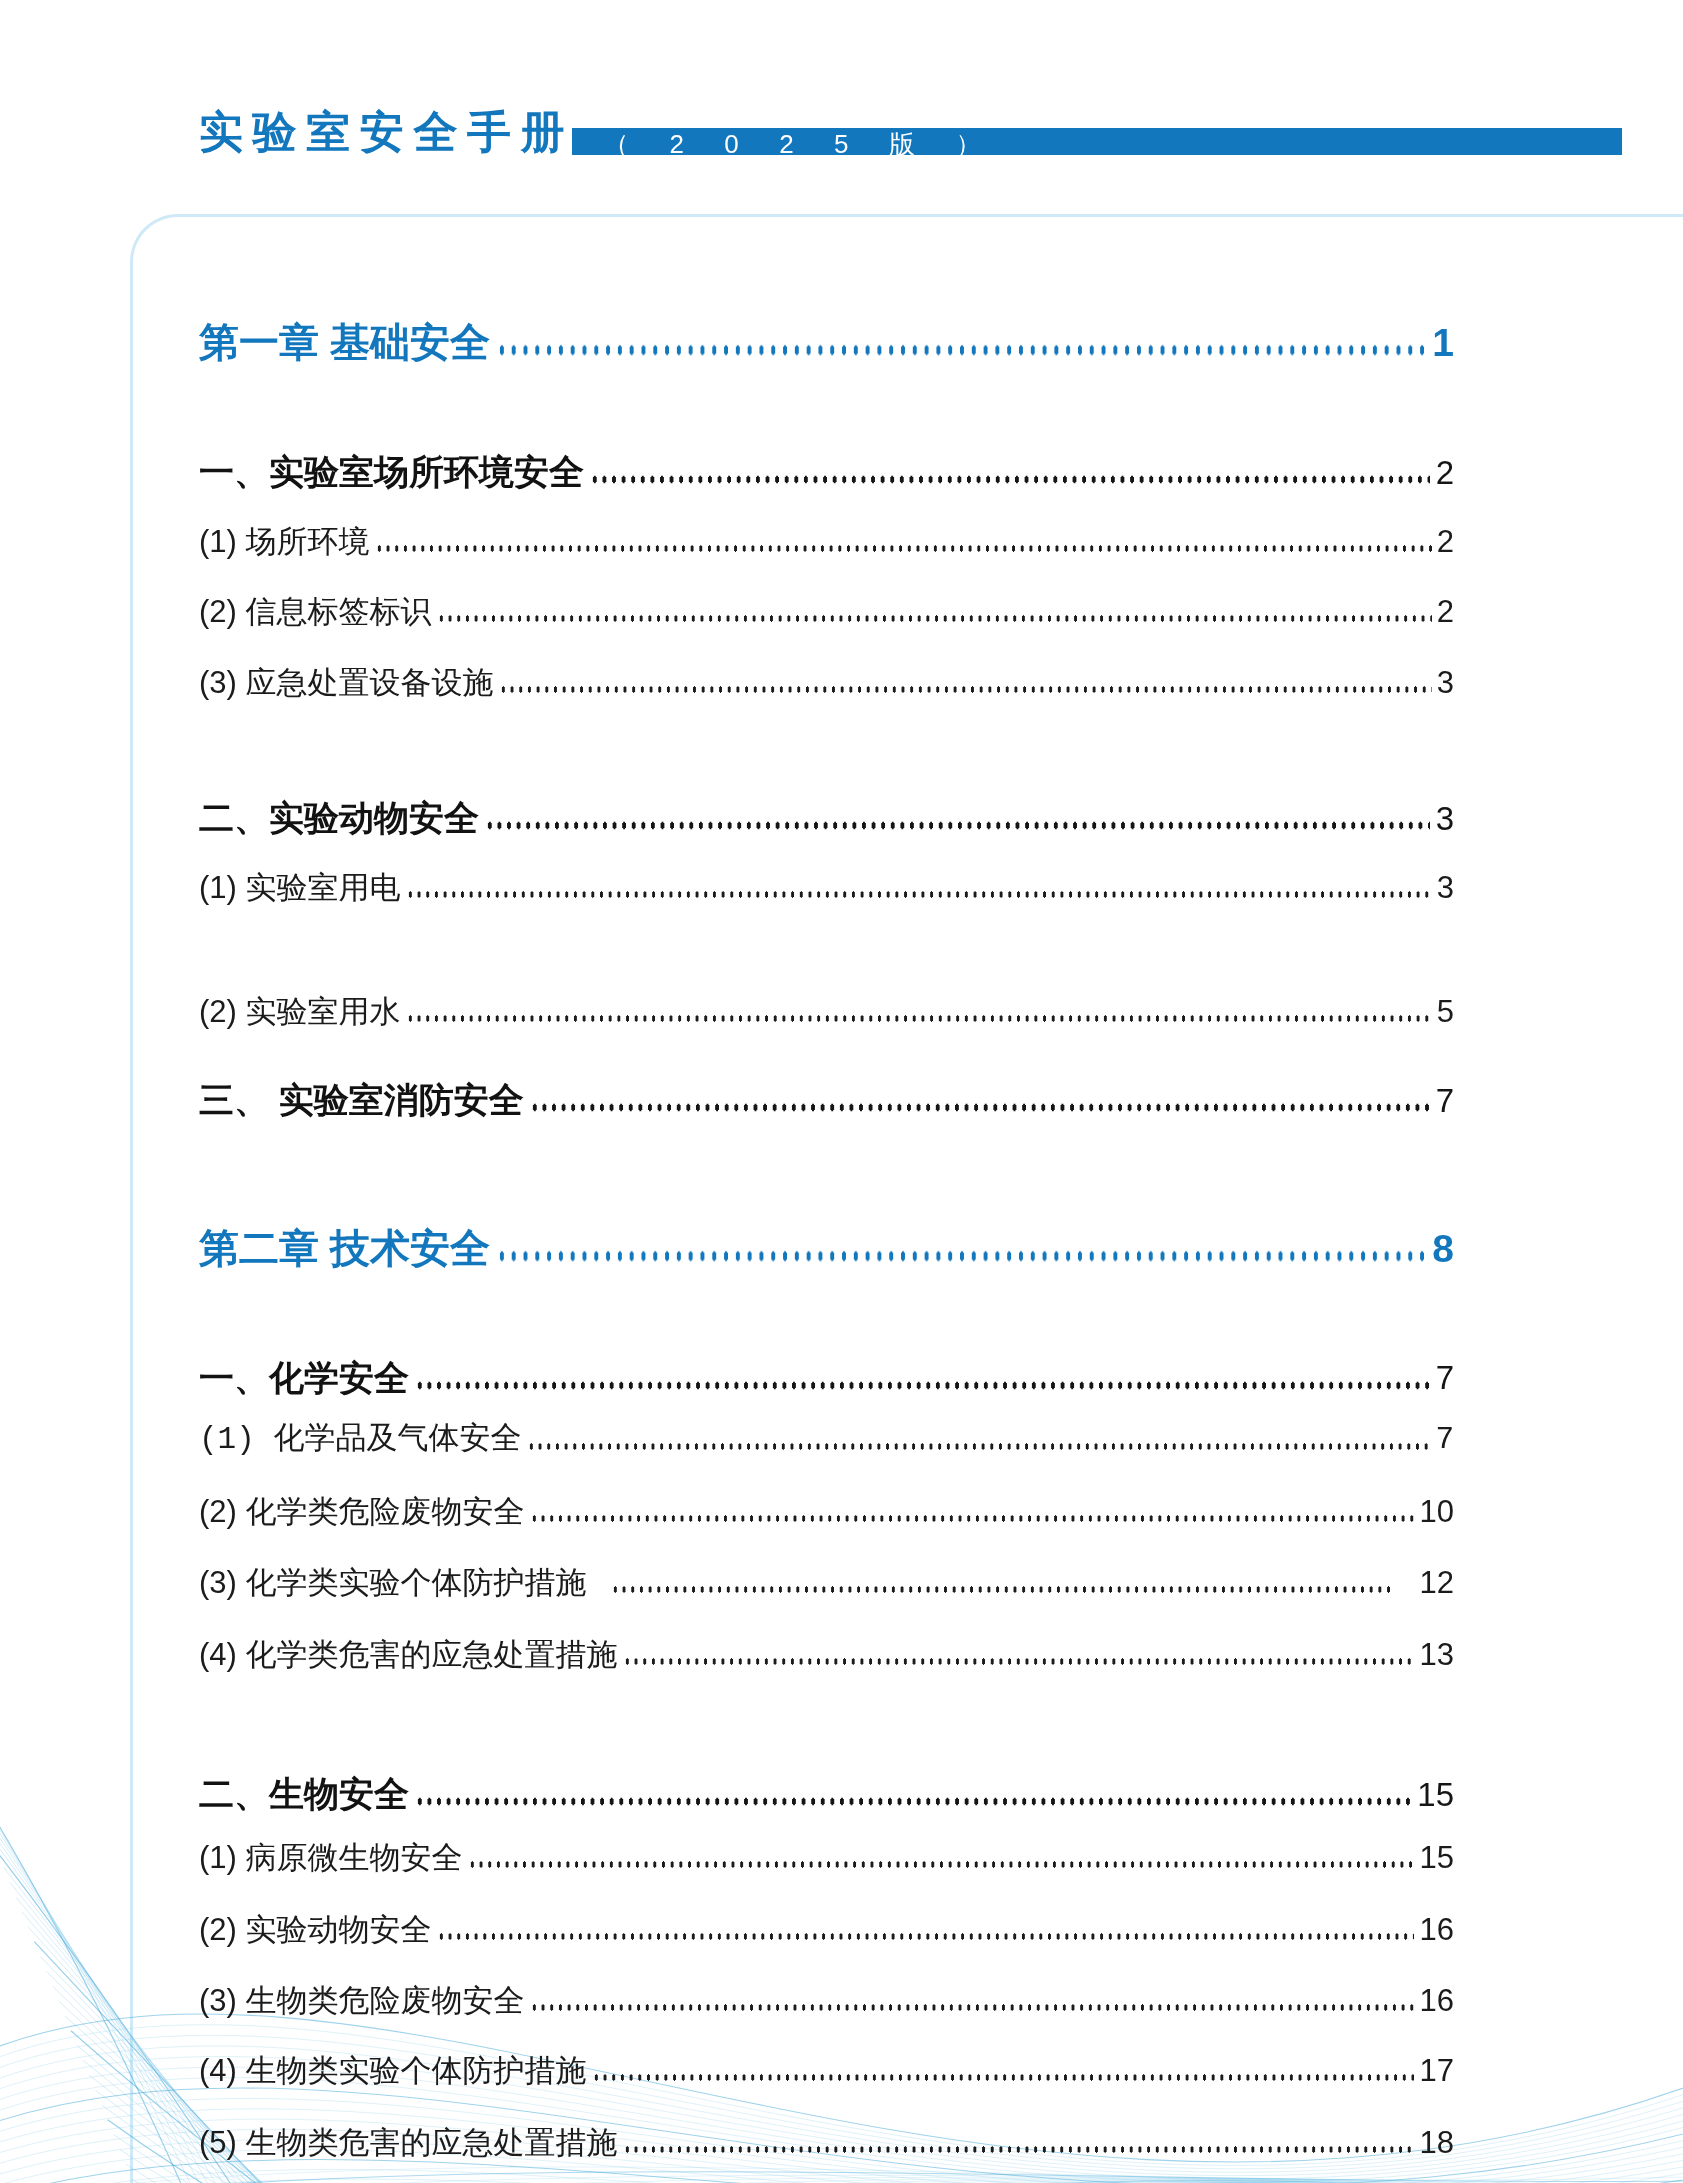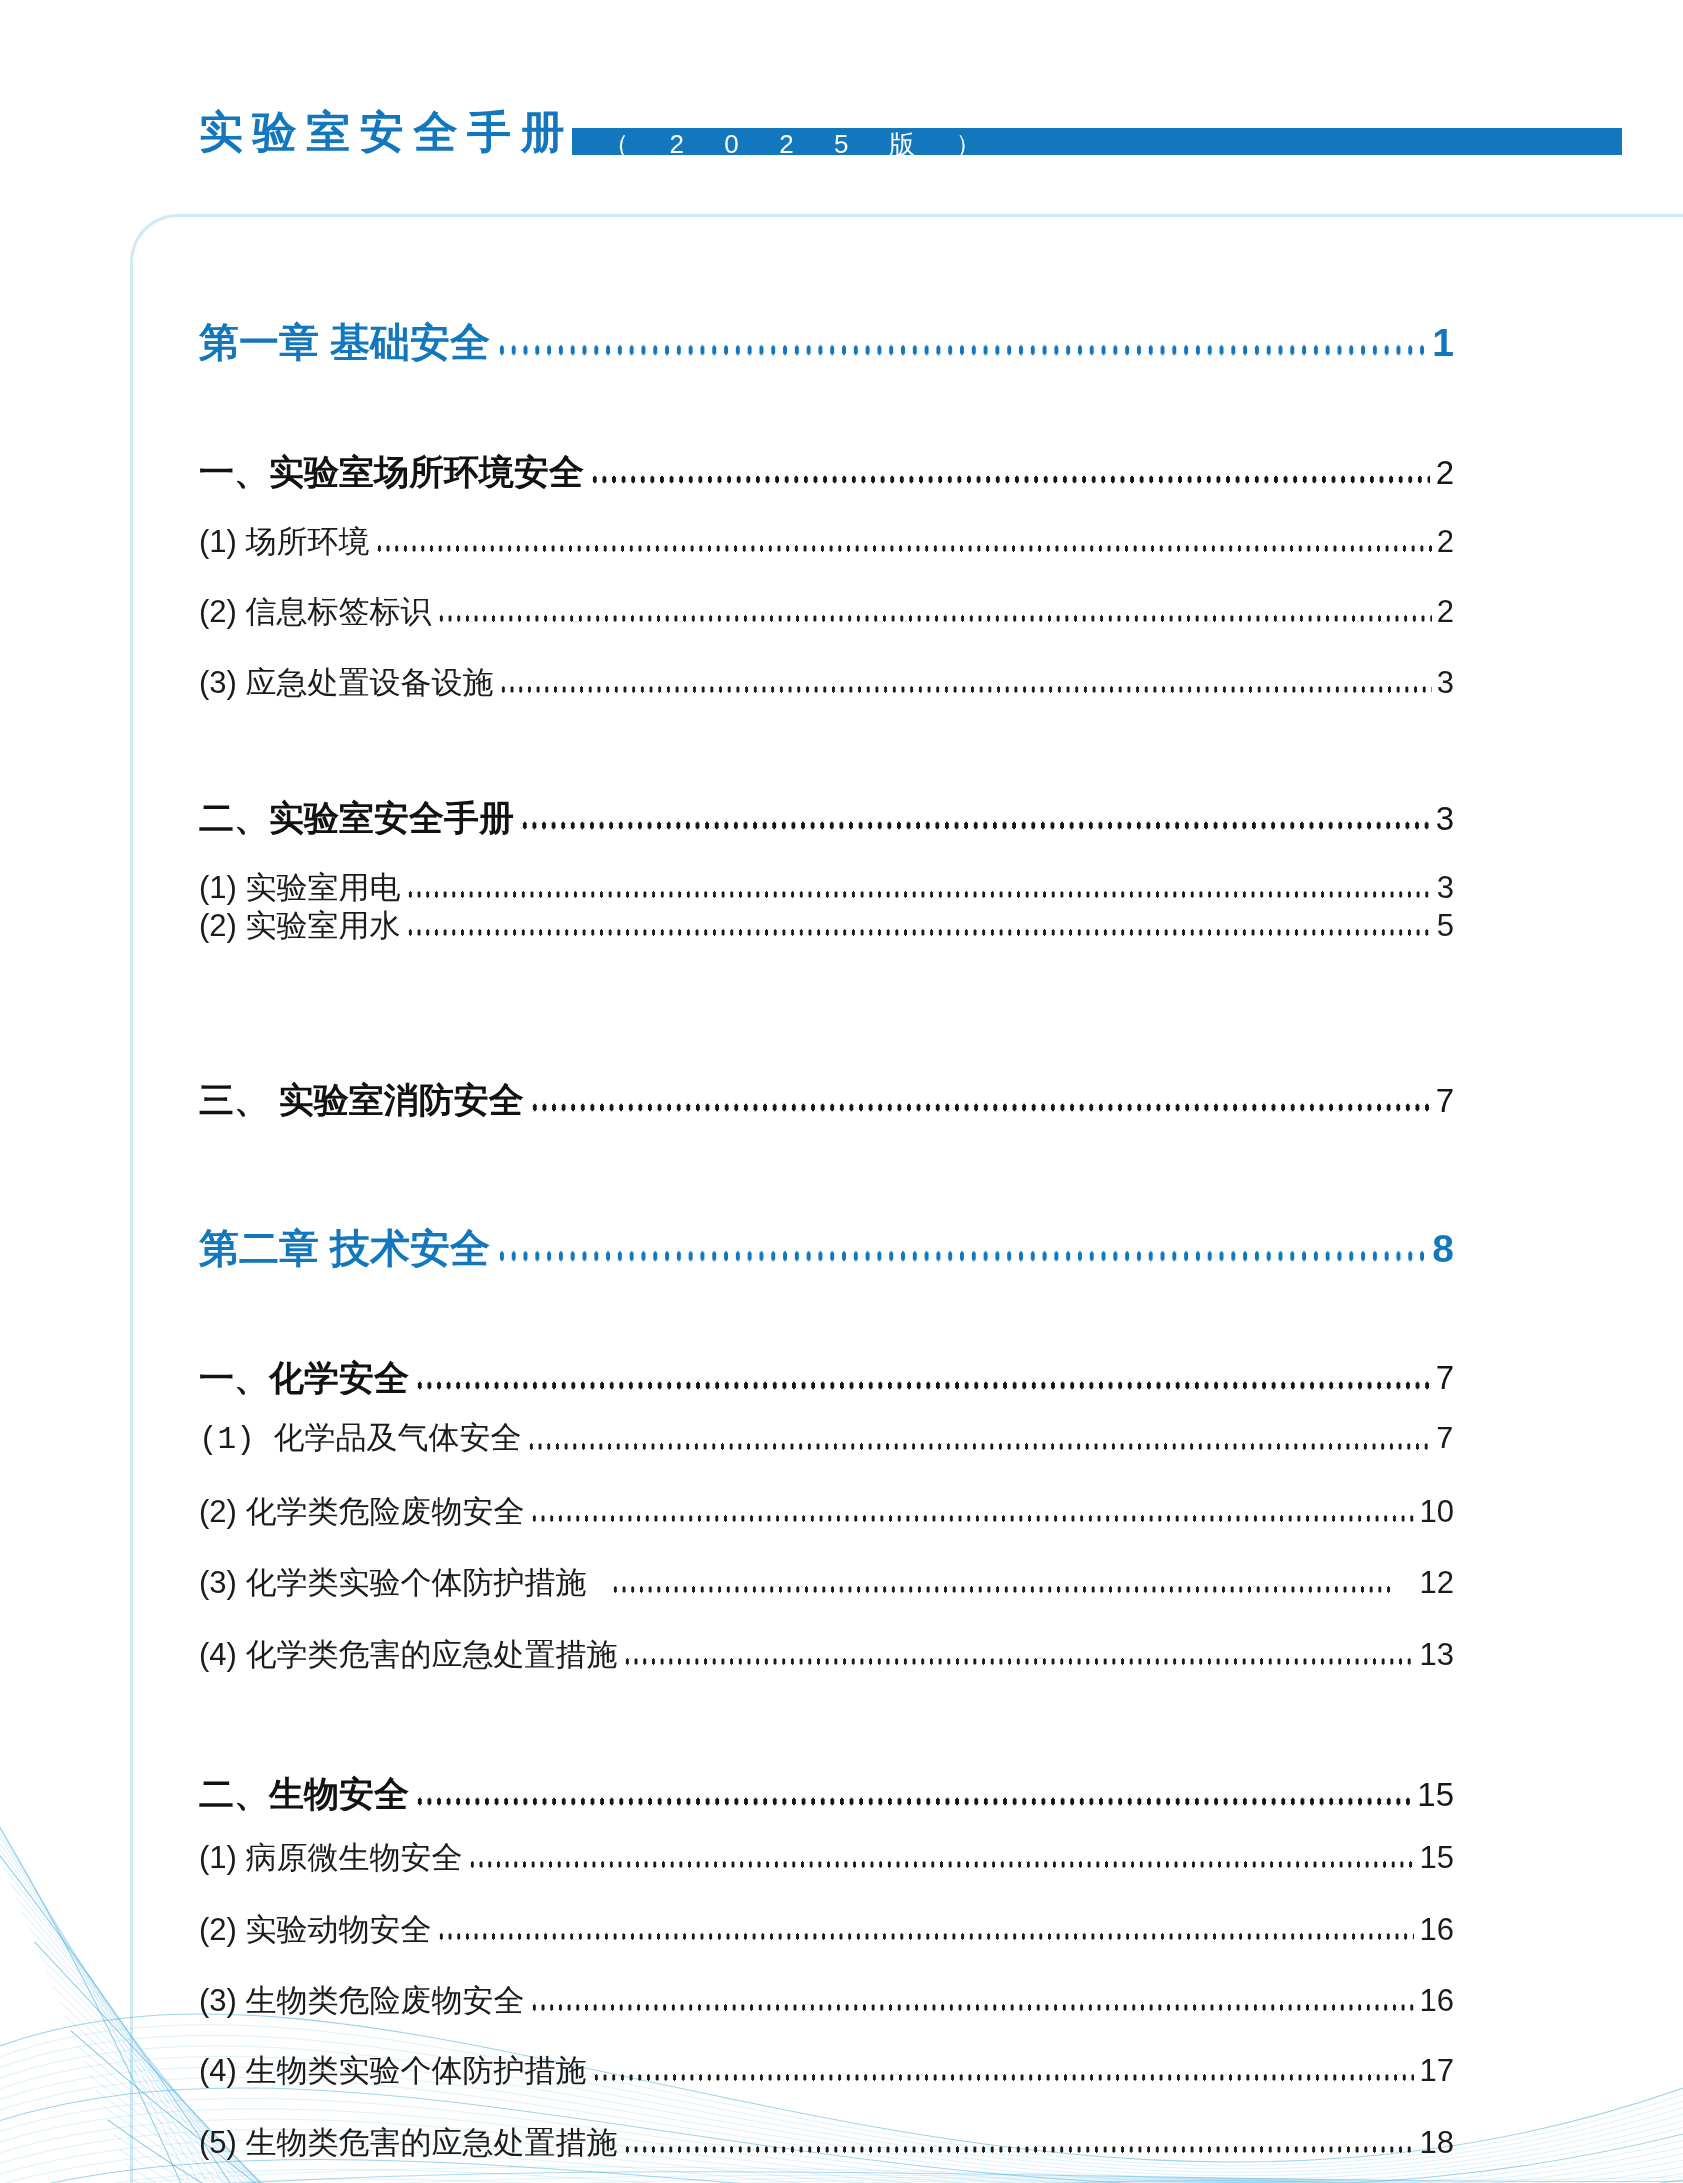--- a/index.html
+++ b/index.html
@@ -198,30 +198,30 @@
         <span class="label">(2) 信息标签标识</span>
         <span class="leader"></span>
         <span class="page">2</span>
       </div>
       <div class="toc-row item" style="top: 667px;">
         <span class="label">(3) 应急处置设备设施</span>
         <span class="leader"></span>
         <span class="page">3</span>
       </div>
       <div class="toc-row section" style="top: 800px;">
-        <span class="label">二、实验室安全手册</span>
+        <span class="label">二、实验动物安全</span>
         <span class="leader"></span>
         <span class="page">3</span>
       </div>
       <div class="toc-row item" style="top: 872px;">
         <span class="label">(1) 实验室用电</span>
         <span class="leader"></span>
         <span class="page">3</span>
       </div>
-      <div class="toc-row item" style="top: 910px; text-align: right;">
+      <div class="toc-row item" style="top: 996px; text-align: right;">
         <span class="label">(2) 实验室用水</span>
         <span class="leader"></span>
         <span class="page">5</span>
       </div>
       <div class="toc-row section" style="top: 1082px;">
         <span class="label">三、 实验室消防安全</span>
         <span class="leader"></span>
         <span class="page">7</span>
       </div>
       <div class="toc-row chapter" style="top: 1191px; margin-top: 36px;">

